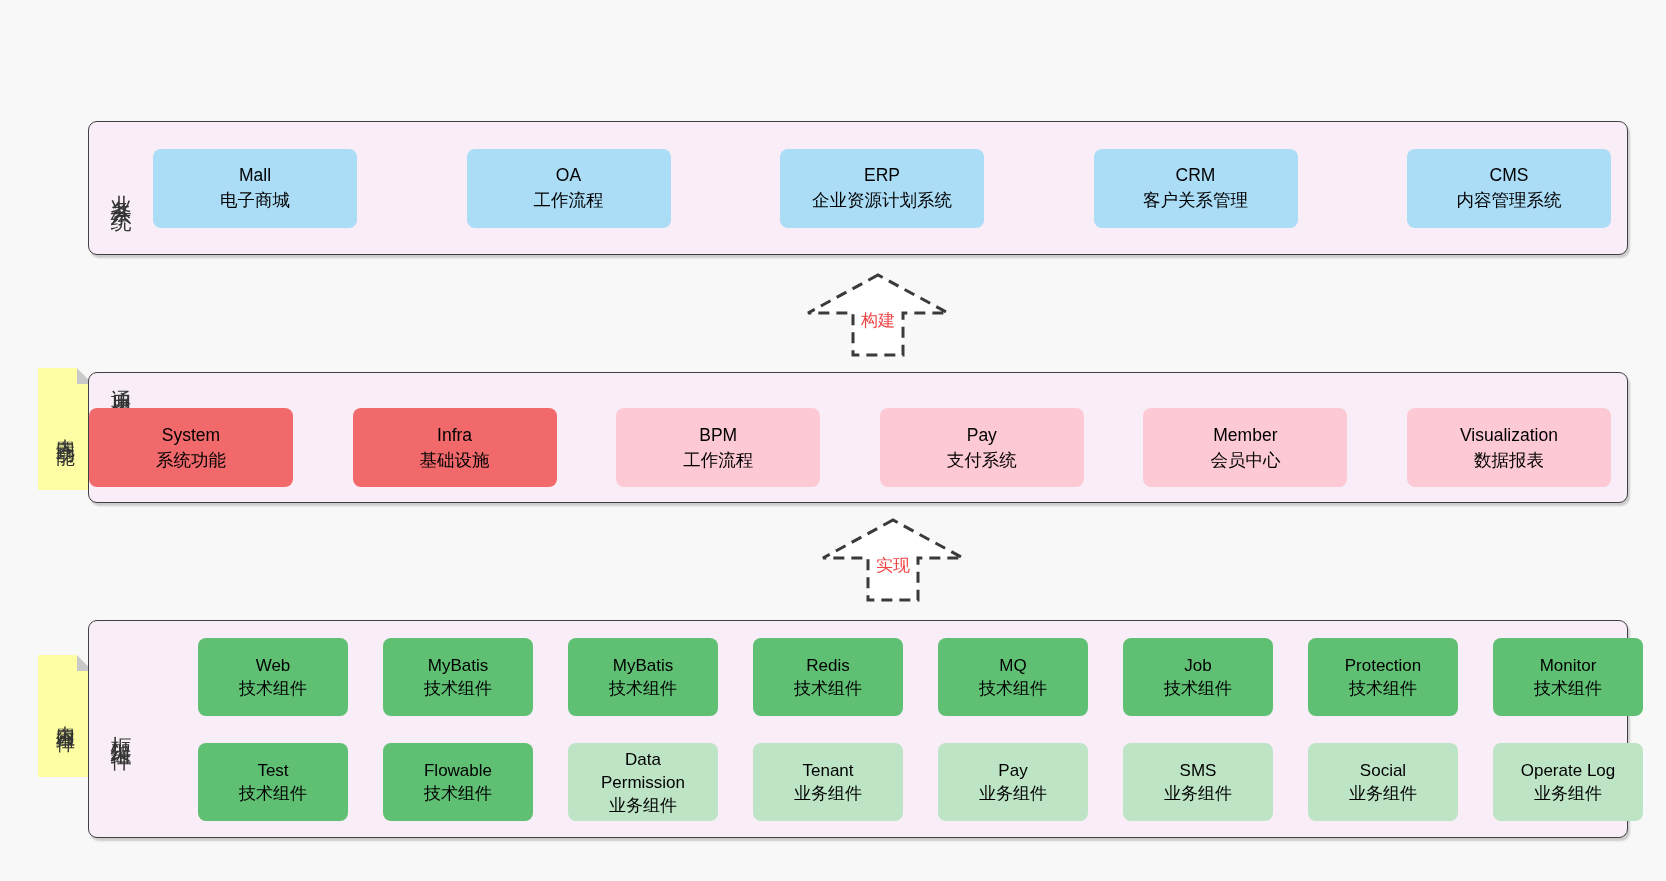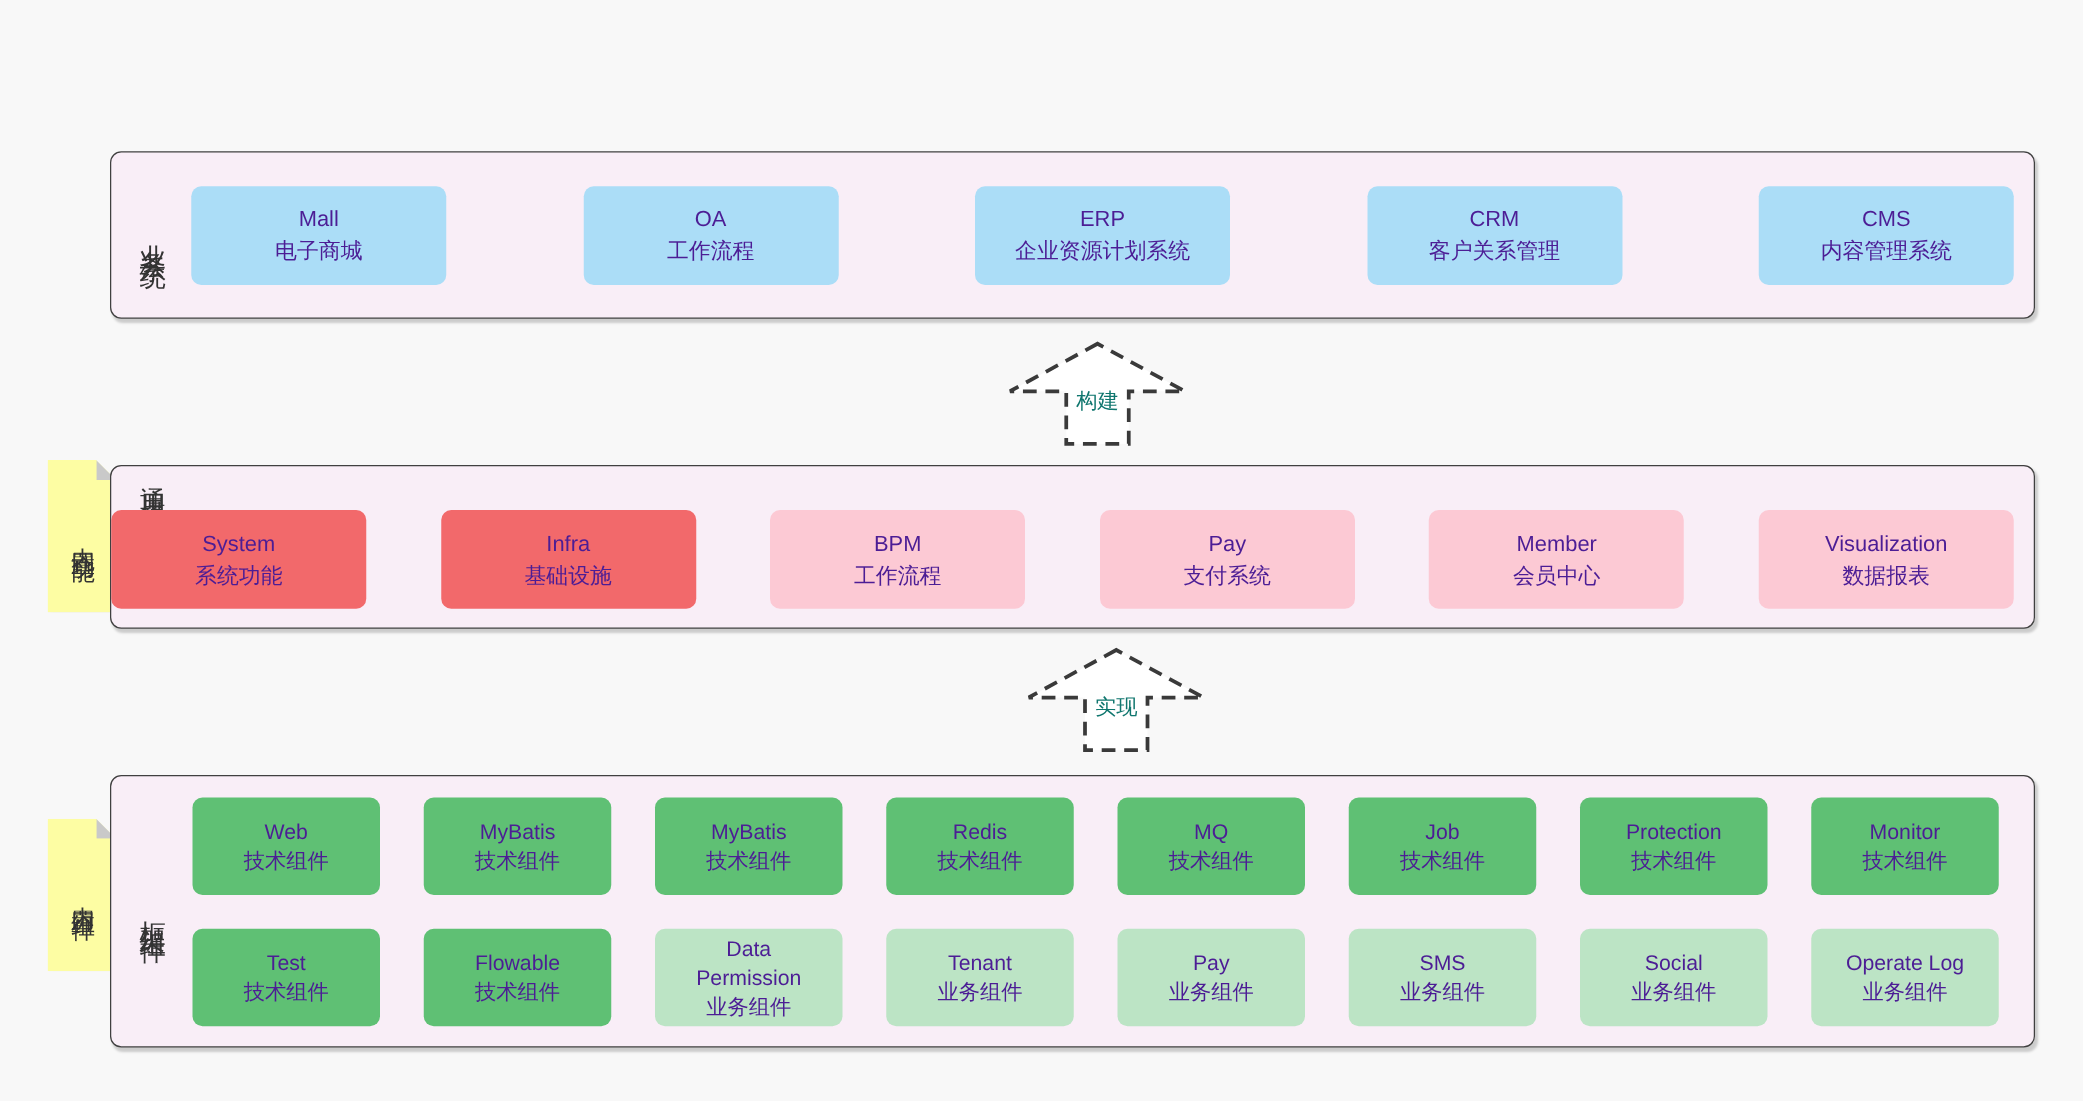--- a/index.html
+++ b/index.html
@@ -10,54 +10,54 @@
     color:#333;
   }
   .panel{
     position:absolute;left:88px;width:1540px;box-sizing:border-box;
     background:#f9eef7;border:1.6px solid #404040;border-radius:9px;
     box-shadow:2px 3px 2px rgba(0,0,0,0.18);
     display:flex;z-index:2;
   }
   .panel-business{top:121px;height:134px;}
   .panel-modules{top:372px;height:131px;flex-direction:column;}
-  .panel-components{top:620px;height:218px;}
+  .panel-components{top:620px;height:218px;gap:44px;}
   .panel-label{
     width:64px;display:flex;align-items:center;justify-content:center;
     font-size:21px;color:#333;flex:0 0 auto;
   }
   .vtext{writing-mode:vertical-rl;text-orientation:upright;letter-spacing:5px;line-height:1.05;}
   .boxrow{
     flex:1;display:flex;align-items:center;justify-content:space-between;
     padding:0 16px 0 0;
   }
   .box{
     width:204px;height:79px;border-radius:8px;
     display:flex;flex-direction:column;align-items:center;justify-content:center;
-    text-align:center;font-size:17.5px;line-height:25px;color:#4c1d95;
+    text-align:center;font-size:17.5px;line-height:25px;color:#000000;
   }
   .box.blue{background:#abddf7;}
   .box.red{background:#f2696b;}
   .box.pink{background:#fcc9d4;justify-content:center;}
   .box.green{background:#5fc074;}
   .box.green_light{background:#bce4c5;}
   .grid{
     flex:1;display:grid;grid-template-columns:repeat(8,150px);
     grid-auto-rows:78px;column-gap:35px;row-gap:27px;
     padding:17px 30px 0 1px;align-content:start;
   }
   .grid .box{width:150px;height:78px;font-size:17px;line-height:23px;}
   .grid .box .en{max-width:112px;}
   .arrow{position:absolute;width:144px;height:86px;z-index:1;}
   .arrow-1{left:806px;top:272px;}
   .arrow-2{left:821px;top:517px;}
   .arrow svg{display:block;width:100%;height:100%;}
   .arrow-label{
     position:absolute;left:50%;top:36px;transform:translateX(-50%);
-    background:#fff;padding:1px 4px;font-size:17px;color:#0f766e;white-space:nowrap;
+    background:#fff;padding:1px 4px;font-size:17px;color:#ef4444;white-space:nowrap;
   }
   .sticky{
     position:absolute;left:38px;width:55px;z-index:1;
     background:#fdfda3;
     clip-path:polygon(0 0,calc(100% - 16px) 0,100% 16px,100% 100%,0 100%);
     display:flex;align-items:center;justify-content:center;
     font-size:19px;color:#333;
     filter:drop-shadow(2px 2px 2px rgba(0,0,0,0.2));
   }
   .sticky-1{top:368px;height:122px;}

